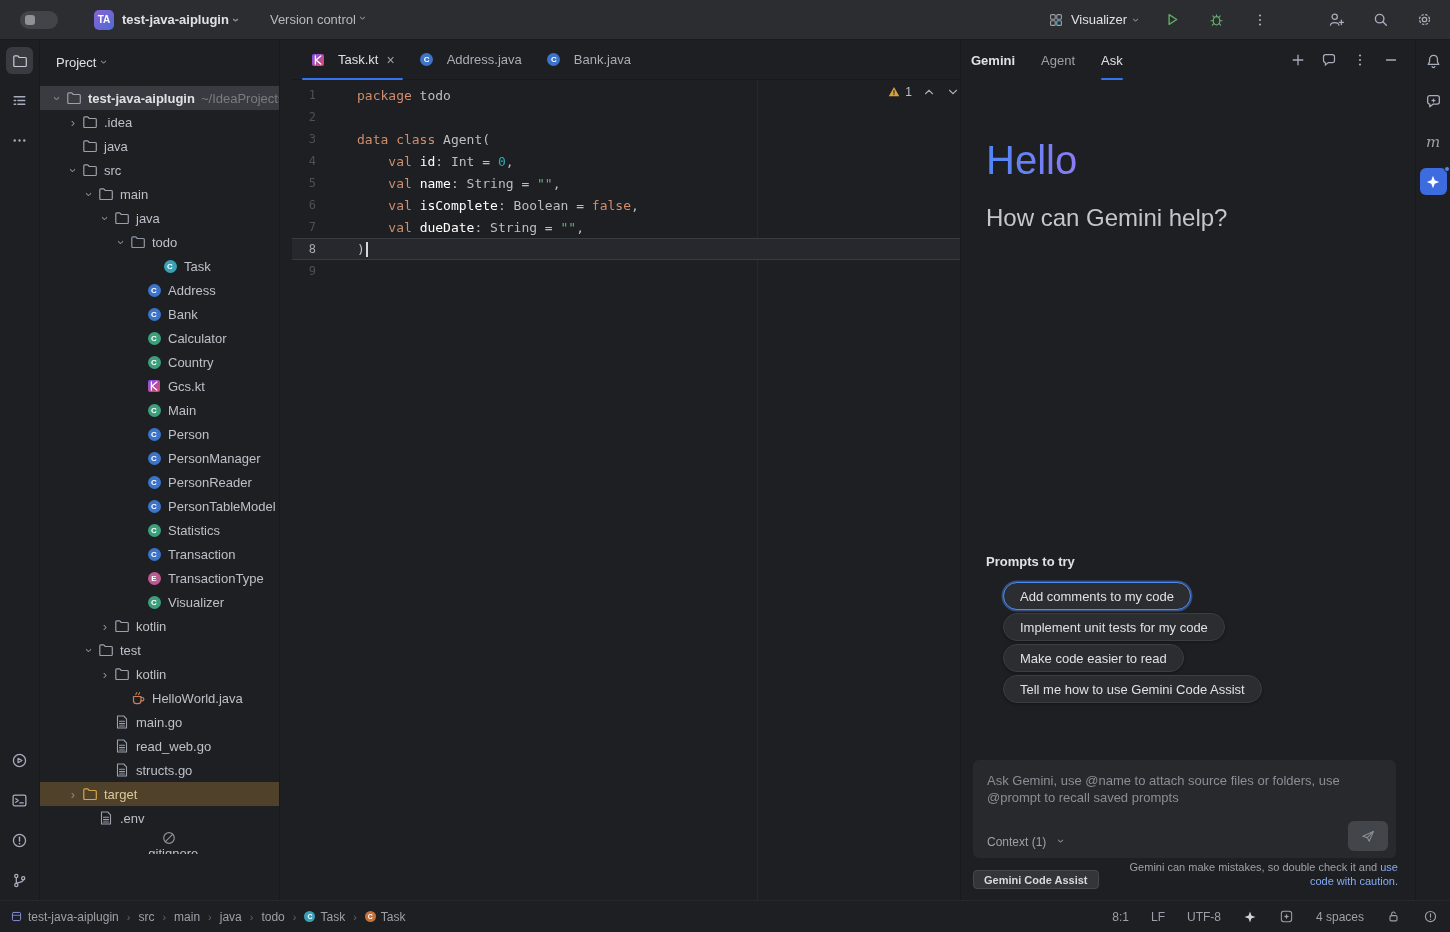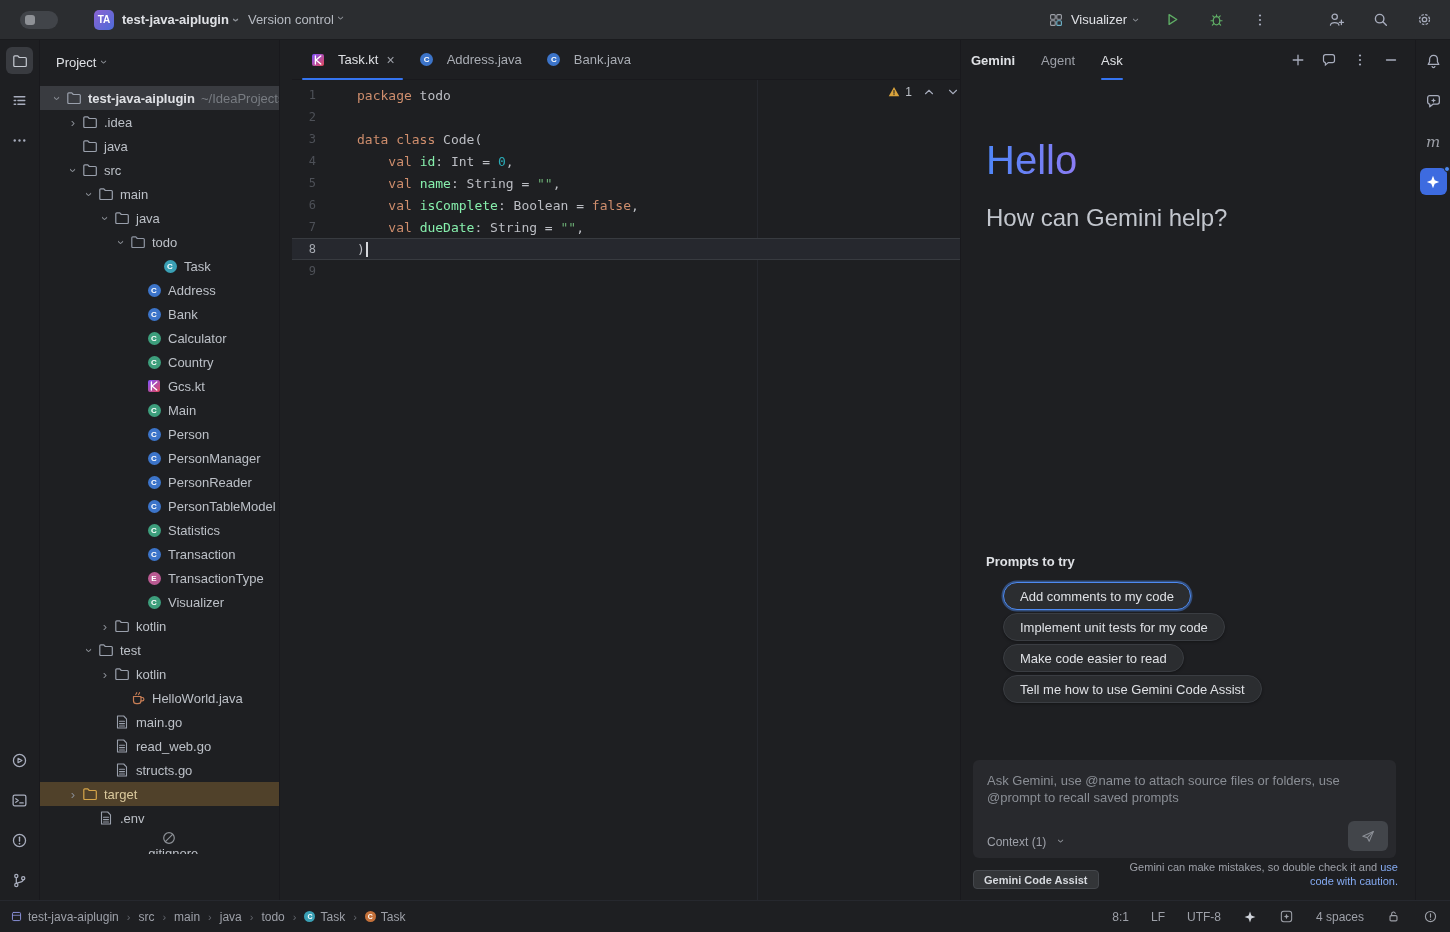--- a/index.html
+++ b/index.html
@@ -11,21 +11,21 @@
 
 .titlebar{position:absolute;left:0;top:0;width:1450px;height:40px;background:#2B2D30;
   border-bottom:1px solid #1A1B1E;display:flex;align-items:center}
 .winpill{width:38px;height:18px;background:#414449;border-radius:9px;margin-left:20px;
   display:flex;align-items:center;padding-left:5px}
 .winpill .sq{width:10px;height:10px;border-radius:3px;background:#8E9196}
 .avatar{margin-left:36px;width:20px;height:20px;border-radius:5px;
   background:linear-gradient(135deg,#8A63D2,#4D6BD8);color:#fff;font-size:10px;font-weight:700;
   display:flex;align-items:center;justify-content:center}
 .tb-project{margin-left:8px;display:flex;align-items:center;gap:5px;color:#DFE1E5;font-weight:600}
-.tb-vc{margin-left:10px;display:flex;align-items:flex-start;gap:5px;color:#B6BAC1}
+.tb-vc{margin-left:32px;display:flex;align-items:flex-start;gap:5px;color:#B6BAC1}
 .chev{display:inline-block;color:#8C9096;font-size:12px;transform:rotate(90deg);line-height:1}
 .tb-right{margin-left:auto;display:flex;align-items:center;margin-right:14px}
 .runcfg{display:flex;align-items:center;gap:7px;color:#DFE1E5}
 .tbi{margin-left:20px;display:flex;align-items:center;justify-content:center;width:24px;height:24px;border-radius:4px}
 .tbi.play{margin-left:22px}.tbi.collab{margin-left:52px}
 
 
 .lstrip{position:absolute;left:0;top:40px;width:40px;height:860px;border-right:1px solid #19191D;
   display:flex;flex-direction:column;align-items:center;padding:7px 0 6px}
 .lstrip .grp{display:flex;flex-direction:column;gap:13px;align-items:center}
@@ -61,21 +61,21 @@
 .etab.active::after{content:"";position:absolute;left:4px;right:4px;bottom:0;height:2px;background:#3574F0;border-radius:1px}
 .tclose{color:#9DA0A8;font-size:14px;margin-left:2px;cursor:pointer}
 .econtent{position:absolute;top:40px;left:0;right:0;bottom:0;overflow:hidden}
 .guide{position:absolute;left:465px;top:0;bottom:0;width:1px;background:#26282E}
 .code{position:relative;padding-top:4px;font-family:"DejaVu Sans Mono",monospace;font-size:13px}
 .cline{height:22px;display:flex;align-items:center}
 .cline.cur{background:#26282E;box-shadow:inset 0 1px 0 #383B40,inset 0 -1px 0 #383B40}
 .cline.cur .ln{color:#A6AAB2}
 .ln{width:24px;flex:none;text-align:right;color:#4D5057;font-size:12px}
 .lcode{padding-left:41px;white-space:pre}
-.tk-kw{color:#CF8E6D}.tk-pl{color:#BCBEC4}.tk-str{color:#6AAB73}.tk-num{color:#2AACB8}.tk-pr{color:#86efac}
+.tk-kw{color:#CF8E6D}.tk-pl{color:#BCBEC4}.tk-str{color:#6AAB73}.tk-num{color:#2AACB8}.tk-pr{color:#ffffff}
 .caret{display:inline-block;width:2px;height:15px;background:#D6D8DC;margin-left:1px;vertical-align:-3px}
 .inspect{position:absolute;top:5px;right:12px;display:flex;align-items:center;gap:10px;color:#BCC0C7;font-size:12px}
 .emark{position:absolute;top:68px;right:3px;width:8px;height:4px;border-radius:2px;background:#C57F3E}
 
 
 .gpanel{position:absolute;left:960px;top:40px;width:455px;height:860px;background:#1E1F22;border-left:1px solid #19191D}
 .ghead{height:40px;display:flex;align-items:center}
 .gtabs{display:flex;gap:26px;margin-left:10px;height:40px}
 .gtab{height:40px;display:flex;align-items:center;position:relative;color:#9DA0A8;cursor:pointer}
 .gtab.gtitle{font-weight:700;color:#DFE1E5}
@@ -582,21 +582,21 @@
           <div class="cline">
             <span class="ln">1</span>
             <span class="lcode"><span class="tk-kw">package</span><span class="tk-pl"> todo</span></span>
           </div>
           <div class="cline">
             <span class="ln">2</span>
             <span class="lcode"></span>
           </div>
           <div class="cline">
             <span class="ln">3</span>
-            <span class="lcode"><span class="tk-kw">data</span><span class="tk-pl"> </span><span class="tk-kw">class</span><span class="tk-pl"> Code(</span></span>
+            <span class="lcode"><span class="tk-kw">data</span><span class="tk-pl"> </span><span class="tk-kw">class</span><span class="tk-pl"> Agent(</span></span>
           </div>
           <div class="cline">
             <span class="ln">4</span>
             <span class="lcode"><span class="tk-pl">    </span><span class="tk-kw">val</span><span class="tk-pl"> </span><span class="tk-pr">id</span><span class="tk-pl">: Int = </span><span class="tk-num">0</span><span class="tk-pl">,</span></span>
           </div>
           <div class="cline">
             <span class="ln">5</span>
             <span class="lcode"><span class="tk-pl">    </span><span class="tk-kw">val</span><span class="tk-pl"> </span><span class="tk-pr">name</span><span class="tk-pl">: String = </span><span class="tk-str">""</span><span class="tk-pl">,</span></span>
           </div>
           <div class="cline">

